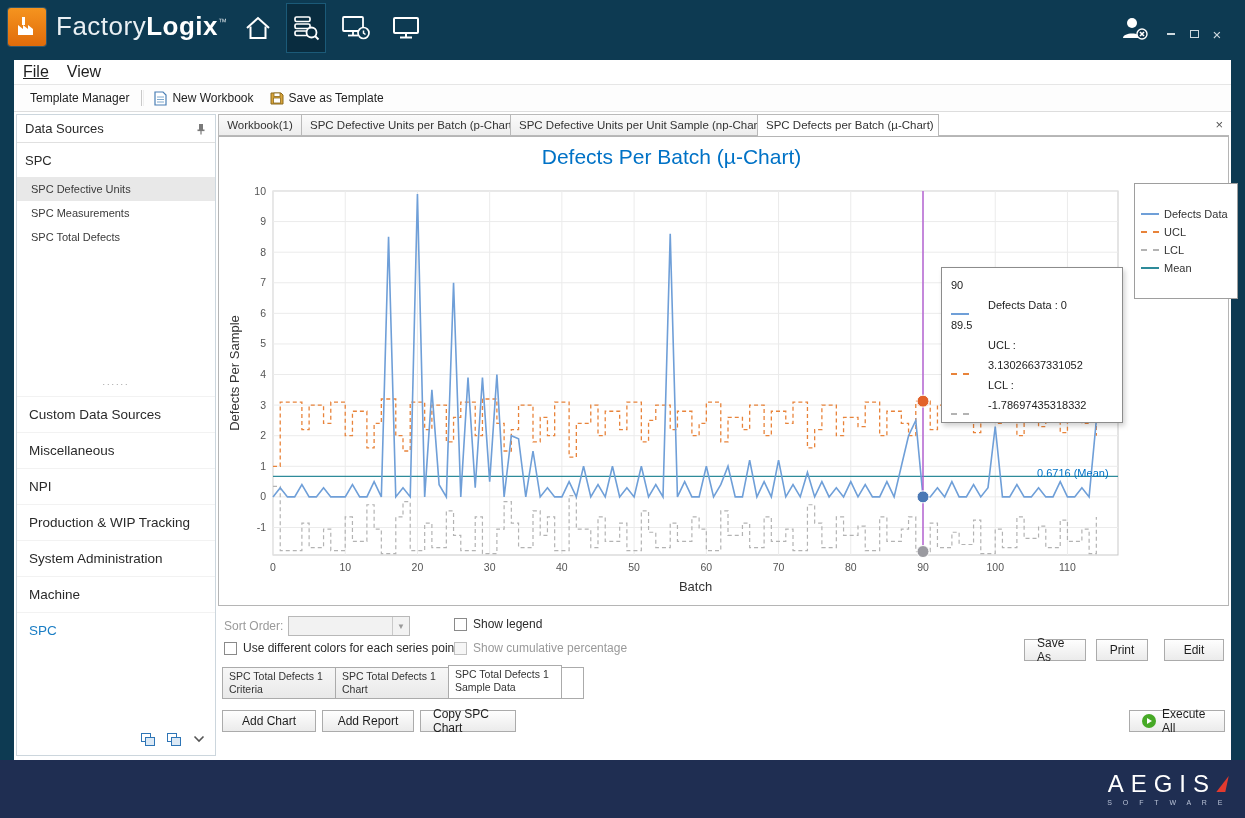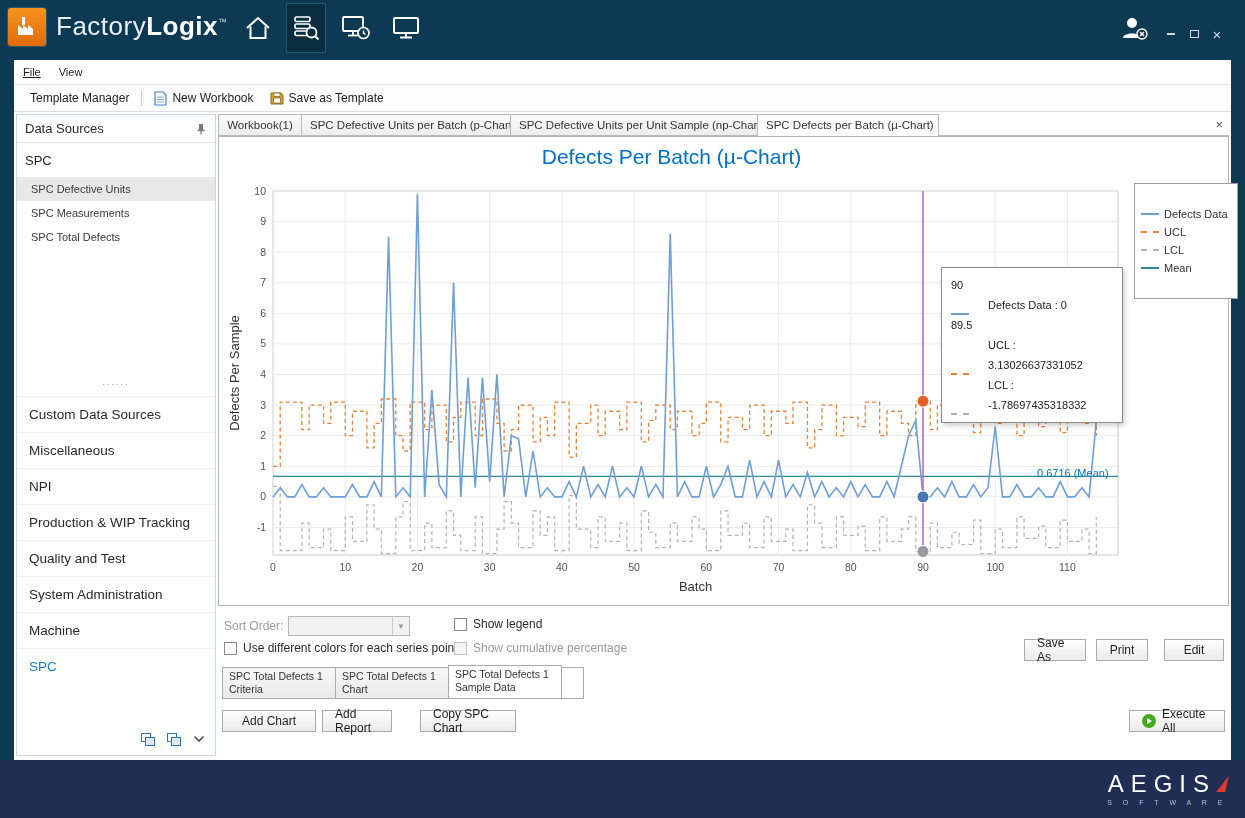--- a/index.html
+++ b/index.html
@@ -19,21 +19,21 @@
   .tb-icon { position:absolute; top:8px; width:40px; height:40px; display:flex; align-items:center; justify-content:center; cursor:pointer; }
   .tb-icon.active { top:3px; height:50px; background:#092c3f; box-shadow:inset 0 0 0 1px #1b5a78; }
   .win-ctrl { position:absolute; top:26px; width:18px; height:16px; display:flex; align-items:center; justify-content:center;
     color:#cfd9df; font-size:12px; cursor:pointer; }
   .min-bar { width:8px; height:2px; background:#cfd9df; }
   .max-box { width:9px; height:8px; border:1.5px solid #cfd9df; }
 
   
   .content { position:absolute; left:14px; top:60px; width:1217px; height:700px; background:#fff; }
   .menubar { position:absolute; top:0; left:0; right:0; height:25px; background:#fff; border-bottom:1px solid #e6e6e6;
-    display:flex; align-items:center; font-size:11px; color:#1e1e1e; }
+    display:flex; align-items:center; font-size:16px; color:#1e1e1e; }
   .menu-item { padding:4px 9px; cursor:pointer; }
   .menu-item:first-child { text-decoration:underline; text-decoration-thickness:1px; }
   .toolbar { position:absolute; top:25px; left:0; right:0; height:27px; background:#fdfdfd; border-bottom:1px solid #ddd;
     display:flex; align-items:center; font-size:12px; color:#1e1e1e; padding-left:8px; }
   .tool-btn { display:flex; align-items:center; gap:5px; padding:3px 8px; cursor:pointer; }
   .tool-sep { width:1px; height:16px; background:#c9c9c9; margin:0 4px; box-shadow:2px 0 0 #efefef; }
 
   .workspace { position:absolute; top:52px; left:0; right:0; bottom:0; background:#fff; }
 
   
@@ -227,21 +227,20 @@
           <div class="sb-item selected">SPC Defective Units</div>
           <div class="sb-item">SPC Measurements</div>
           <div class="sb-item">SPC Total Defects</div>
         </div>
         <div class="sb-splitter">......</div>
         <div class="sb-nav">
           <div class="nav-item">Custom Data Sources</div>
           <div class="nav-item">Miscellaneous</div>
           <div class="nav-item">NPI</div>
           <div class="nav-item">Production &amp; WIP Tracking</div>
-          <div class="nav-item">Quality and Test</div>
           <div class="nav-item">System Administration</div>
           <div class="nav-item">Machine</div>
           <div class="nav-item selected">SPC</div>
         </div>
         <div class="sb-bottom">
           <span class="cascade-icon">
               <span class="w1"></span>
               <span class="w2"></span>
             </span>
           <span class="cascade-icon">
@@ -400,21 +399,21 @@
           </div>
           <div class="subtab active">
             <div>SPC Total Defects 1</div>
             <div>Sample Data</div>
           </div>
           <div class="subtab-stub"></div>
         </div>
 
         <div class="actions">
           <span class="btn" style="position:absolute; left:4px; top:0; width:94px;">Add Chart</span>
-          <span class="btn" style="position:absolute; left:104px; top:0; width:70px;">Add Report</span>
+          <span class="btn" style="position:absolute; left:104px; top:0; width:92px;">Add Report</span>
           <span class="btn" style="position:absolute; left:202px; top:0; width:96px;">Copy SPC Chart</span>
           <span class="btn" style="position:absolute; right:4px; top:0; width:96px;">
             <span class="exec-icon">
                 <span class="tri"></span>
               </span>
             <span>Execute All</span>
           </span>
         </div>
 
       </div>

